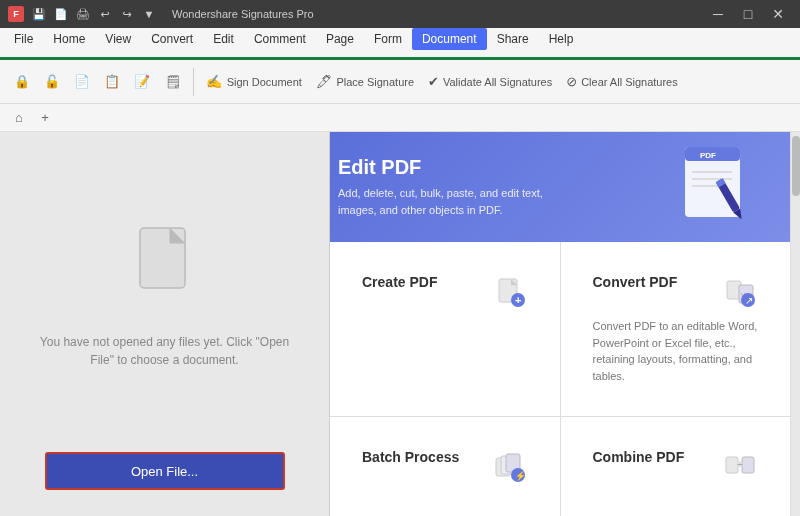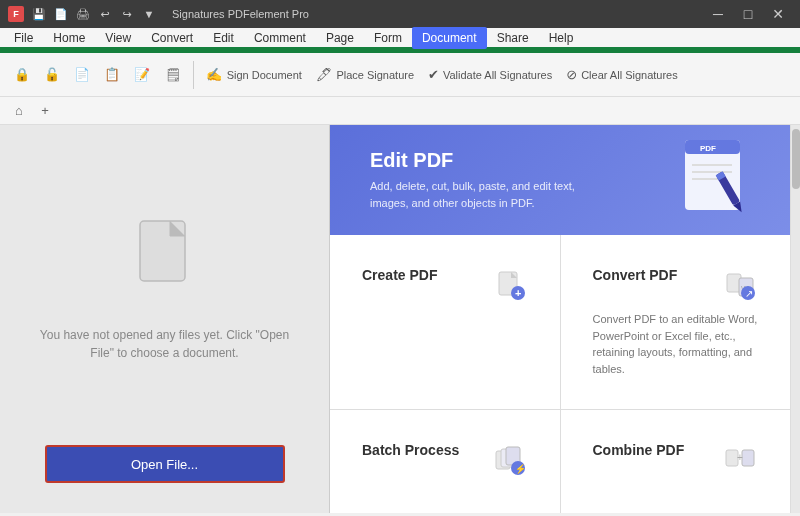--- a/index.html
+++ b/index.html
@@ -8,21 +8,21 @@
     
     .titlebar { background: #3c3c3c; height: 28px; display: flex; align-items: center; justify-content: space-between; padding: 0 8px; color: #ccc; font-size: 11px; }
     .titlebar-left { display: flex; align-items: center; gap: 6px; }
     .titlebar-icon { width: 16px; height: 16px; background: #e04b4b; border-radius: 2px; display: flex; align-items: center; justify-content: center; color: white; font-size: 9px; font-weight: bold; }
     .titlebar-controls { display: flex; gap: 2px; }
     .titlebar-control { width: 28px; height: 28px; display: flex; align-items: center; justify-content: center; cursor: pointer; color: #ccc; font-size: 14px; }
     .titlebar-tools { display: flex; gap: 4px; align-items: center; }
     .titlebar-tool-btn { width: 18px; height: 18px; display: flex; align-items: center; justify-content: center; color: #ccc; font-size: 11px; cursor: pointer; }
 
     
-    .menubar { background: #f5f5f5; height: 25px; display: flex; align-items: center; padding: 0 4px; border-bottom: 6px solid #15803d; }
+    .menubar { background: #f5f5f5; height: 32px; display: flex; align-items: flex-start; padding: 0 4px; border-bottom: 3px solid #15803d; }
     .menu-item { padding: 4px 10px; font-size: 12px; color: #333; cursor: pointer; border-radius: 2px; }
     .menu-item.active { background: #4a6cf7; color: white; }
 
     
     .toolbar { background: #f5f5f5; height: 44px; display: flex; align-items: center; padding: 0 8px; border-bottom: 1px solid #ddd; gap: 2px; }
     .toolbar-separator { width: 1px; height: 28px; background: #ccc; margin: 0 4px; }
     .toolbar-btn { padding: 4px 6px; display: flex; align-items: center; gap: 4px; cursor: pointer; border-radius: 3px; color: #555; font-size: 11px; white-space: nowrap; }
     .toolbar-icon-small { font-size: 13px; }
 
     
@@ -35,21 +35,21 @@
     
     .left-panel { width: 330px; background: #e8e8e8; position: relative; display: flex; flex-direction: column; align-items: center; justify-content: center; border-right: 1px solid #ccc; }
     .left-panel-text { color: #888; font-size: 12px; text-align: center; padding: 0 30px; margin-bottom: 60px; line-height: 1.5; }
     .open-file-btn { position: absolute; bottom: 30px; left: 50%; transform: translateX(-50%); width: 240px; height: 38px; background: #3b4db3; border: 2px solid #c0392b; color: white; font-size: 13px; cursor: pointer; border-radius: 3px; display: flex; align-items: center; justify-content: center; }
     .file-icon { font-size: 60px; color: #ccc; margin-bottom: 16px; }
 
     
     .right-panel { flex: 1; display: flex; flex-direction: column; overflow-y: auto; background: #f0f0f0; }
 
     
-    .hero-card { background: linear-gradient(135deg, #5b6fda 0%, #7c8ee8 100%); padding: 20px 40px; display: flex; align-items: center; min-height: 110px; position: relative; overflow: hidden; }
+    .hero-card { background: linear-gradient(135deg, #5b6fda 0%, #7c8ee8 100%); padding: 20px 8px; display: flex; align-items: center; min-height: 110px; position: relative; overflow: hidden; }
     .hero-text h2 { color: white; font-size: 20px; font-weight: 600; margin-bottom: 6px; }
     .hero-text p { color: rgba(255,255,255,0.85); font-size: 11px; line-height: 1.5; max-width: 220px; }
 
     
     .hero-svg { position: absolute; right: 10px; top: 0; bottom: 0; width: 120px; display: flex; align-items: center; justify-content: center; }
 
     
     .feature-grid { display: grid; grid-template-columns: 1fr 1fr; gap: 1px; background: #ddd; flex: 1; }
     .feature-card { background: white; padding: 32px; display: flex; flex-direction: column; cursor: pointer; }
     .feature-card-header { display: flex; justify-content: space-between; align-items: flex-start; margin-bottom: 8px; }
@@ -73,21 +73,21 @@
   <div class="titlebar-left">
     <div class="titlebar-icon">F</div>
     <div class="titlebar-tools">
       <div class="titlebar-tool-btn">💾</div>
       <div class="titlebar-tool-btn">📄</div>
       <div class="titlebar-tool-btn">🖨</div>
       <div class="titlebar-tool-btn">↩</div>
       <div class="titlebar-tool-btn">↪</div>
       <div class="titlebar-tool-btn">▼</div>
     </div>
-    <span style="margin-left:8px;">Signatures PDFelement Pro</span>
+    <span style="margin-left:8px;">Wondershare Signatures Pro</span>
   </div>
   <div class="titlebar-controls">
     <div class="titlebar-control">─</div>
     <div class="titlebar-control">□</div>
     <div class="titlebar-control close">✕</div>
   </div>
 </div>
 
 <div class="menubar">
   <div class="menu-item">File</div>

